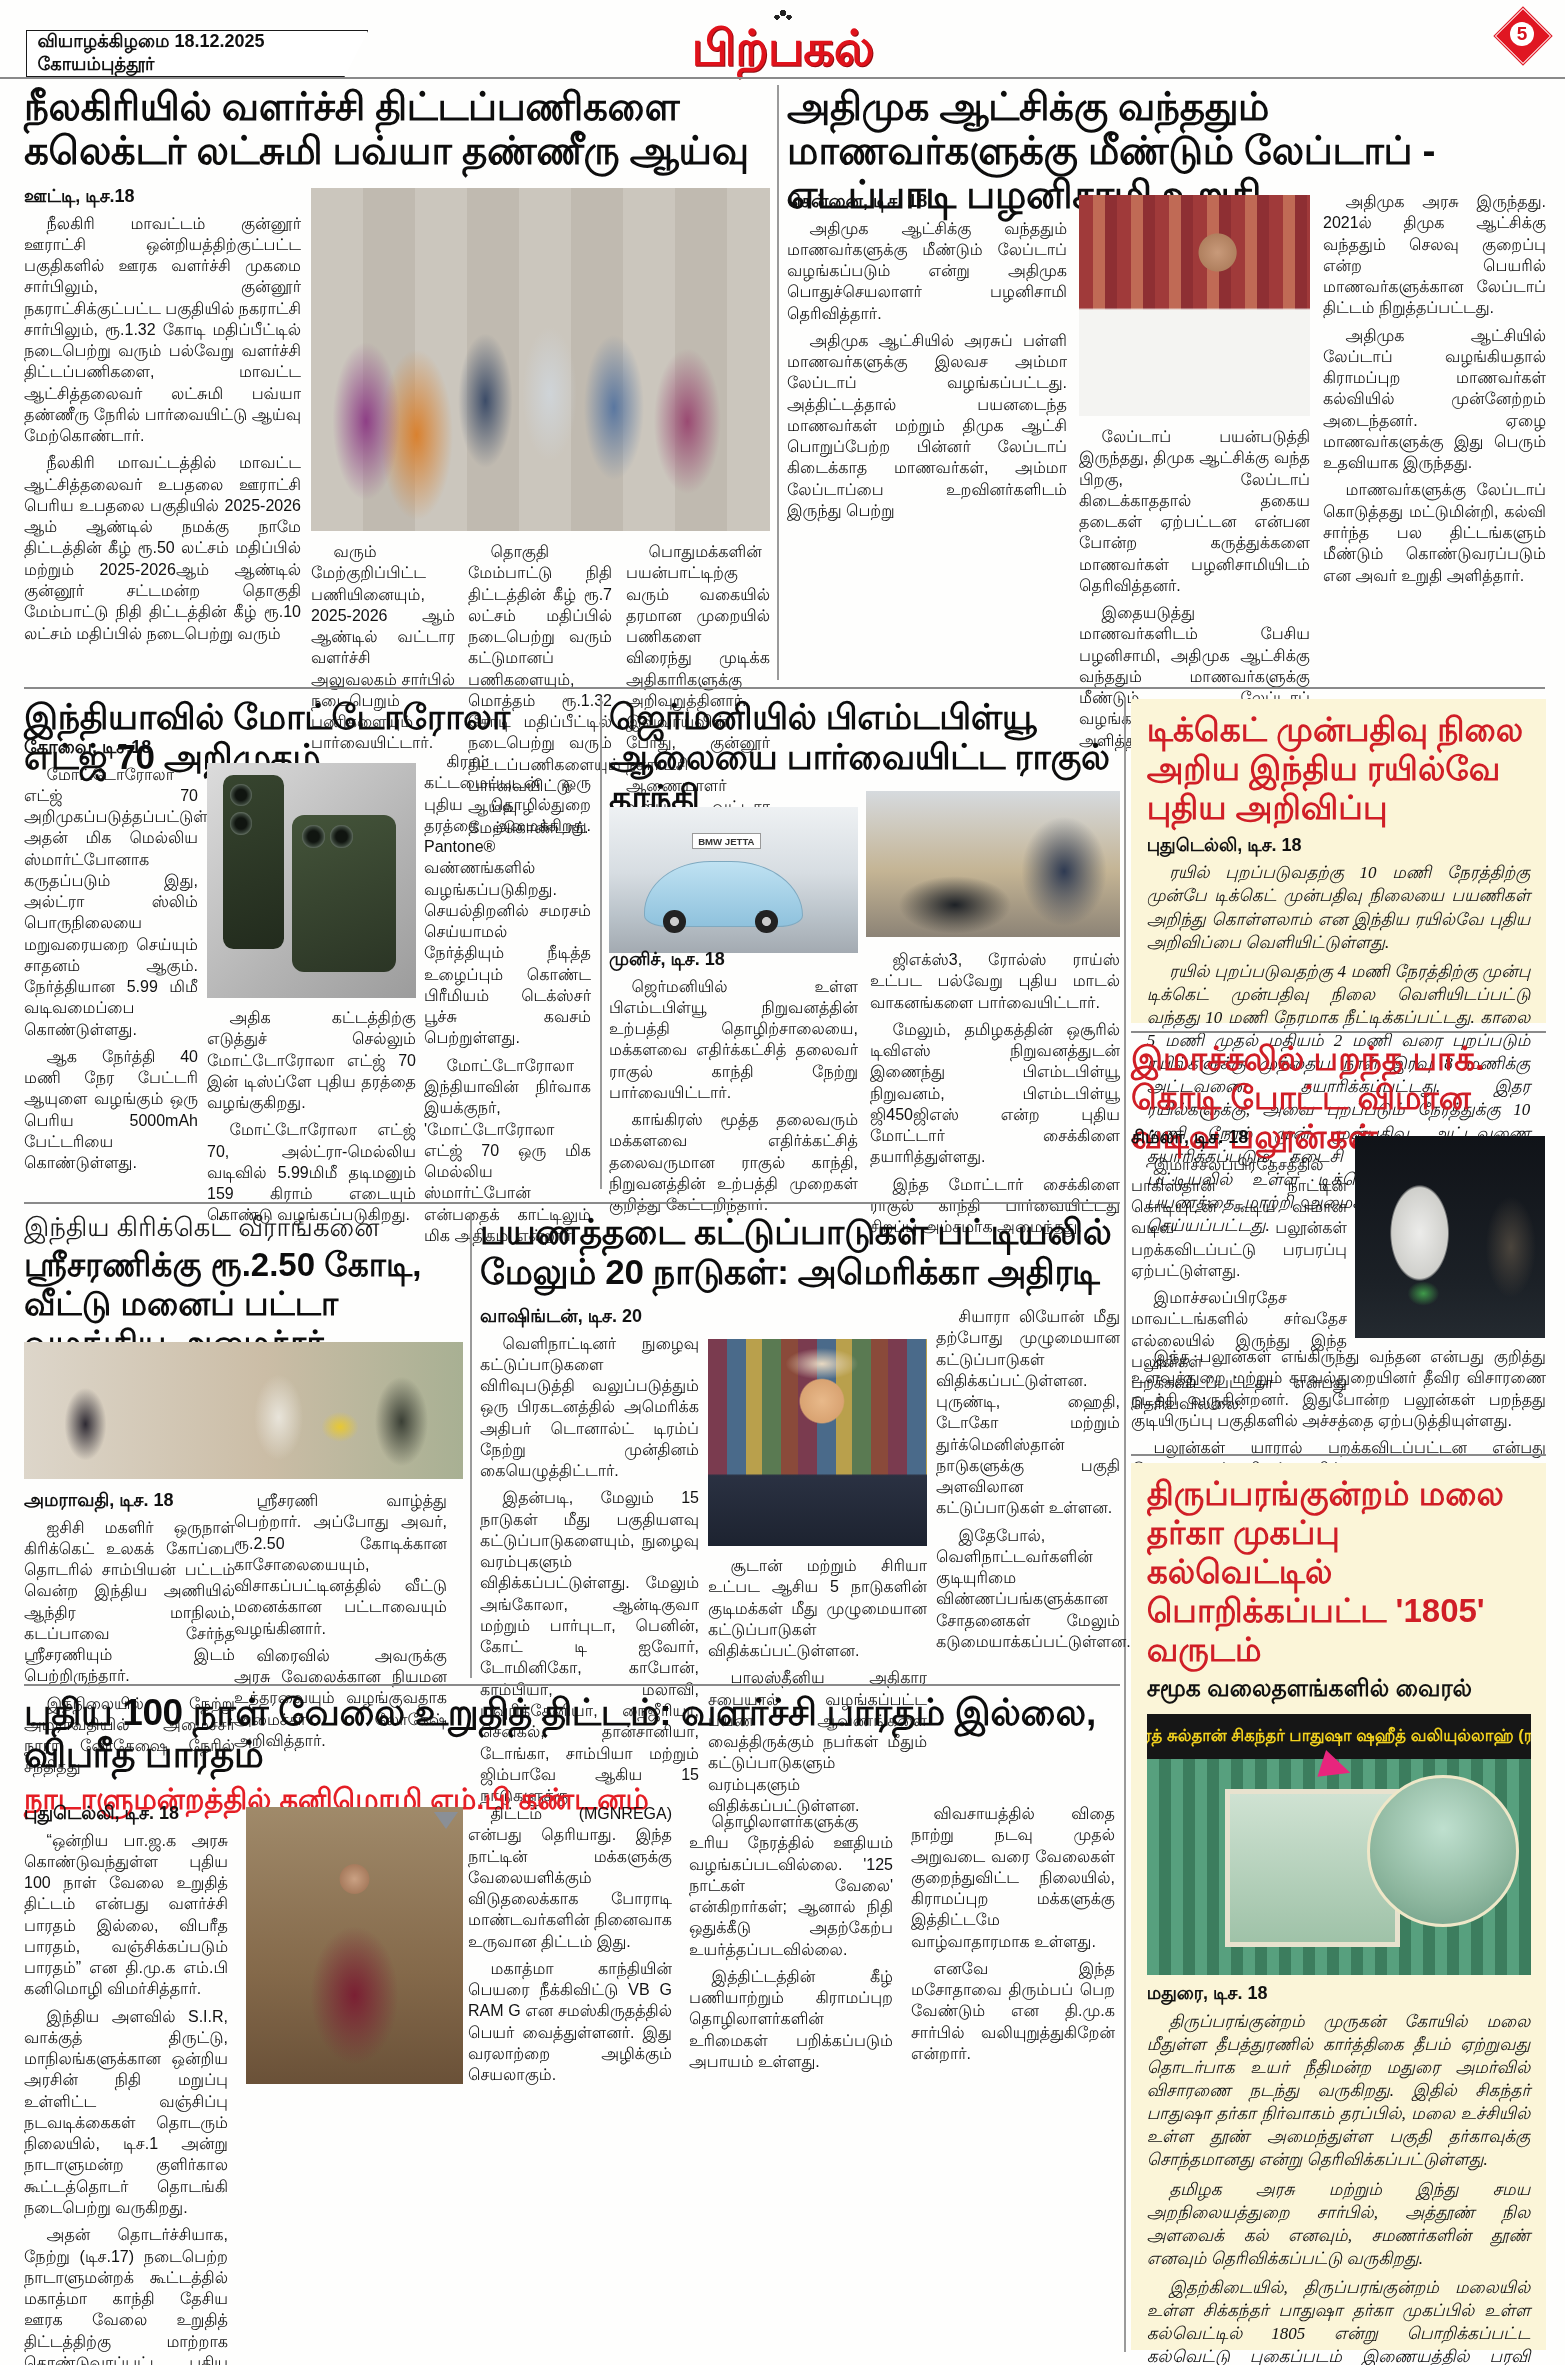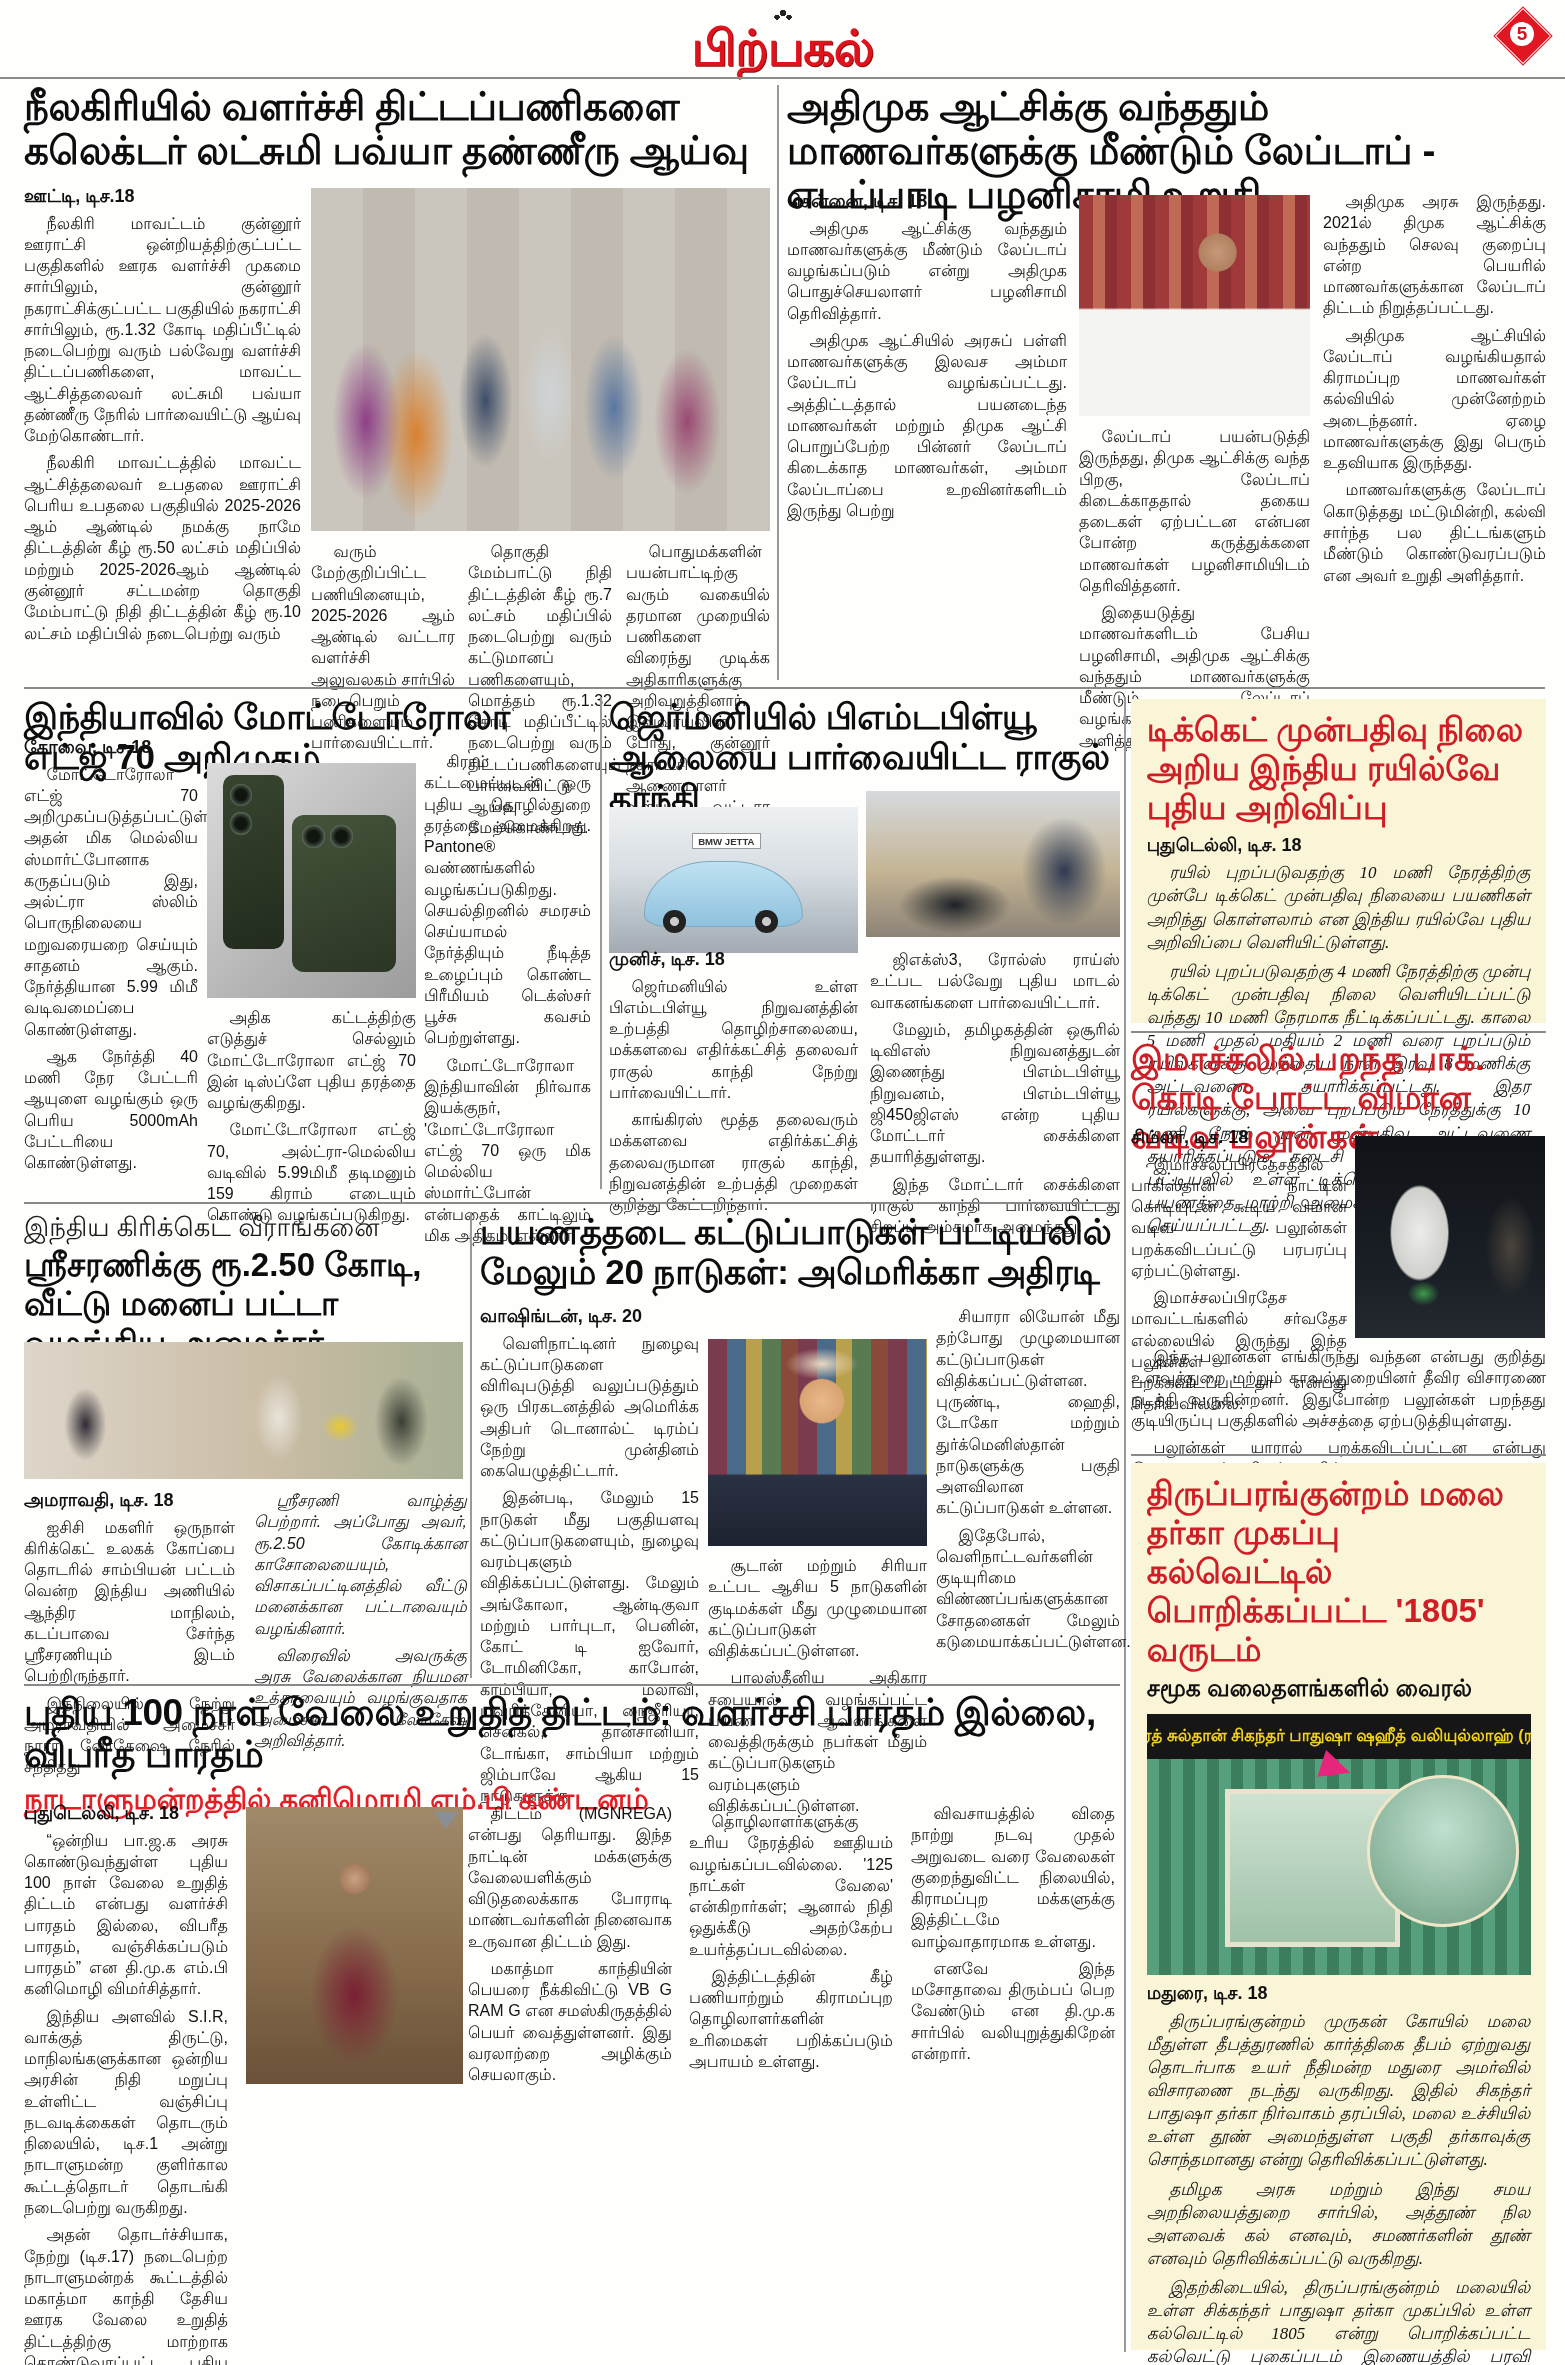--- a/index.html
+++ b/index.html
@@ -85,20 +85,23 @@
 </style>
 </head>
 <body>
 
 <div id="page">
 
   <div class="abs logo-wrap">
     <div class="logo-emblem"></div>
     <div class="logo-text">பிற்பகல்</div>
   </div>
+  <div class="abs ribbon">
+    <span>வியாழக்கிழமை 18.12.2025 கோயம்புத்தூர்</span>
+  </div>
   <div class="abs pagenum">
     <div class="diamond"></div>
     <div class="circ">5</div>
   </div>
   <div class="abs hrule" style="left:0;top:77px;width:1565px;"></div>
 
   <div class="abs" style="left:24px;top:85px;width:746px;height:597px;">
     <div class="hxl">நீலகிரியில் வளர்ச்சி திட்டப்பணிகளை கலெக்டர் லட்சுமி பவ்யா தண்ணீரு ஆய்வு</div>
     <div class="col" style="left:0;top:101px;width:277px;">
       <div class="dateline">ஊட்டி, டிச.18</div>
@@ -242,21 +245,21 @@
 
   <div class="abs" style="left:24px;top:1212px;width:439px;height:468px;">
     <div class="kicker">இந்திய கிரிக்கெட் வீராங்கனை</div>
     <div class="hm">ஸ்ரீசரணிக்கு ரூ.2.50 கோடி, வீட்டு மனைப் பட்டா வழங்கிய அமைச்சர்</div>
     <div class="ph ph-cricket" style="left:0;top:130px;width:439px;height:137px;"></div>
     <div class="col" style="left:0;top:278px;width:211px;">
       <div class="dateline">அமராவதி, டிச. 18</div>
       <p>ஐசிசி மகளிர் ஒருநாள் கிரிக்கெட் உலகக் கோப்பை தொடரில் சாம்பியன் பட்டம் வென்ற இந்திய அணியில் ஆந்திர மாநிலம், கடப்பாவை சேர்ந்த ஸ்ரீசரணியும் இடம் பெற்றிருந்தார்.</p>
       <p>இந்நிலையில் நேற்று அமராவதியில் அமைச்சர் நாரா லோகேஷை நேரில் சந்தித்து</p>
     </div>
-    <div class="col" style="left:230px;top:278px;width:213px;font-style:italic;">
+    <div class="col" style="left:210px;top:278px;width:213px;">
       <p>ஸ்ரீசரணி வாழ்த்து பெற்றார். அப்போது அவர், ரூ.2.50 கோடிக்கான காசோலையையும், விசாகப்பட்டினத்தில் வீட்டு மனைக்கான பட்டாவையும் வழங்கினார்.</p>
       <p>விரைவில் அவருக்கு அரசு வேலைக்கான நியமன உத்தரவையும் வழங்குவதாக அமைச்சர் லோகேஷ் அறிவித்தார்.</p>
     </div>
   </div>
 
   <div class="abs vrule" style="left:470px;top:1212px;height:466px;"></div>
 
   <div class="abs" style="left:480px;top:1212px;width:640px;height:468px;">
     <div class="hl">பயணத்தடை கட்டுப்பாடுகள் பட்டியலில் மேலும் 20 நாடுகள்: அமெரிக்கா அதிரடி</div>
     <div class="col" style="left:0;top:94px;width:219px;">

